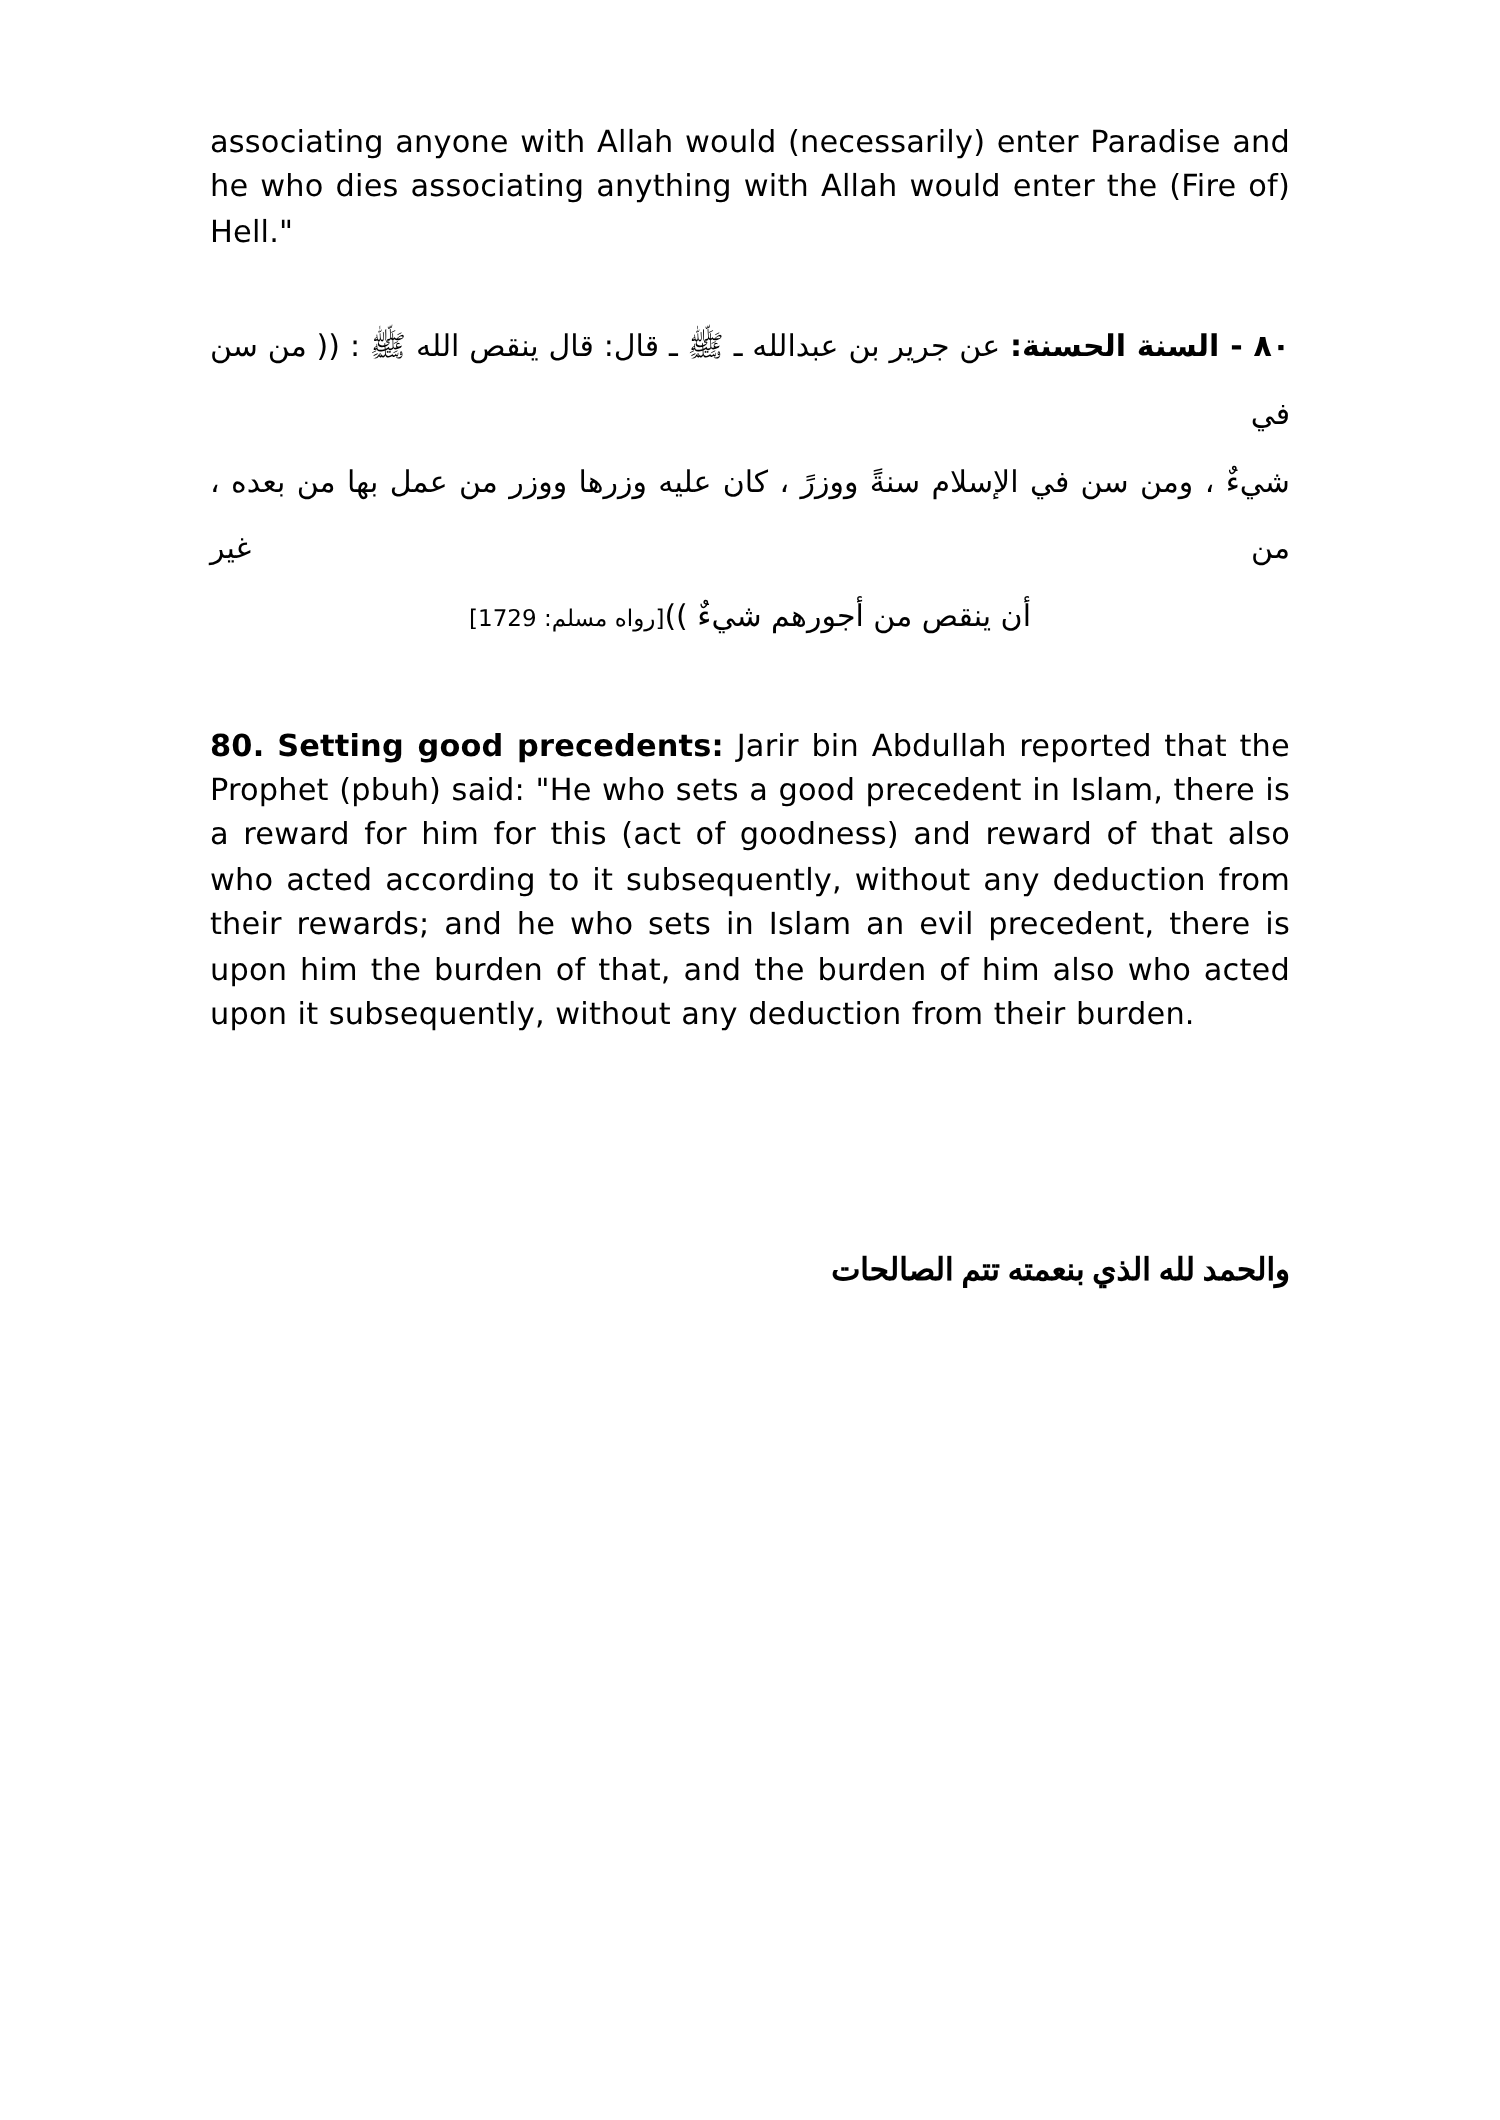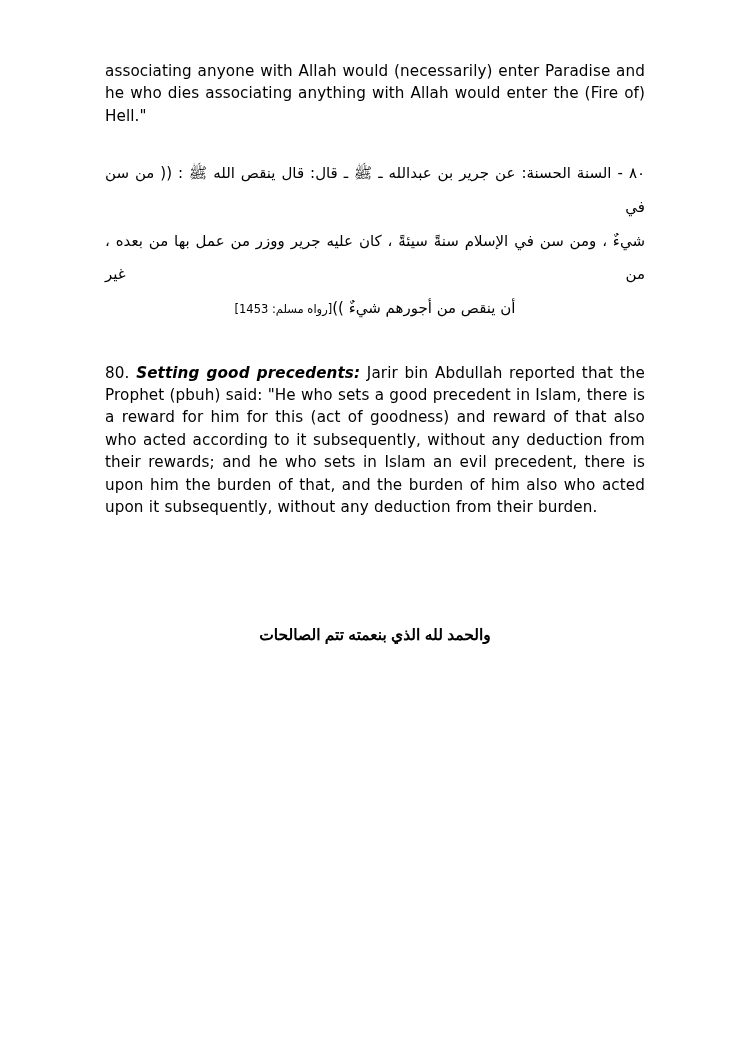--- a/index.html
+++ b/index.html
@@ -40,25 +40,24 @@
     font-size: 15.2px;
     line-height: 1.47;
     text-align: justify;
     text-align-last: left;
     color: #000000;
     margin: 0;
     letter-spacing: 0.1px;
     word-spacing: 0.3px;
   }
   .en-para .lead-num {
-    font-weight: normal;
+    font-weight: bold;
   }
   .en-para .lead-title {
     font-weight: bold;
-    font-style: italic;
   }
 
   
   .ar-block {
     direction: rtl;
     text-align: justify;
     text-align-last: right;
     font-family: "DejaVu Sans", sans-serif;
     font-size: 15px;
     line-height: 2.25;
@@ -72,52 +71,52 @@
   }
   .ar-line.justify {
     text-align: justify;
     text-align-last: justify;
   }
   .ar-line.center {
     text-align: center;
     text-align-last: center;
   }
   .ar-bold {
-    font-weight: normal;
+    font-weight: bold;
   }
   .ar-cite {
     font-size: 11.5px;
     font-weight: normal;
   }
 
   .final-dua {
     direction: rtl;
-    text-align: center;
-    font-family: Liberation Sans, sans-serif;
+    text-align: right;
+    font-family: Liberation Serif, serif;
     font-weight: bold;
     font-size: 15.5px;
     color: #000000;
   }
   .gap-lg { height: 30px; }
   .gap-xl { height: 36px; }
 </style>
 </head>
 <body style="background: rgb(255, 255, 255); color: rgb(0, 0, 0);">
 
 <div class="page">
   <div class="content">
 
     <p class="en-para">associating anyone with Allah would (necessarily) enter Paradise and he who dies associating anything with Allah would enter the (Fire of) Hell."</p>
 
     <div class="gap-lg"></div>
 
     <div class="ar-block">
       <span class="ar-line justify"><span class="ar-bold">٨٠ - السنة الحسنة:</span> <span>عن جرير بن عبدالله ـ ﷺ ـ قال: قال ينقص الله ﷺ : (( من سن في</span></span>
-      <span class="ar-line justify">شيءٌ ، ومن سن في الإسلام سنةً سيئةً ، كان عليه جرير ووزر من عمل بها من بعده ، من غير</span>
-      <span class="ar-line center"><span>أن ينقص من أجورهم شيءٌ ))</span><span class="ar-cite">[رواه مسلم: 1453]</span></span>
+      <span class="ar-line justify">شيءٌ ، ومن سن في الإسلام سنةً ووزرً ، كان عليه وزرها ووزر من عمل بها من بعده ، من غير</span>
+      <span class="ar-line center"><span>أن ينقص من أجورهم شيءٌ ))</span><span class="ar-cite">[رواه مسلم: 1729]</span></span>
     </div>
 
     <div class="gap-xl"></div>
 
     <p class="en-para"><span class="lead-num">80.</span> <span class="lead-title">Setting good precedents:</span> <span>Jarir bin Abdullah reported that the Prophet (pbuh) said: "He who sets a good precedent in Islam, there is a reward for him for this (act of goodness) and reward of that also who acted according to it subsequently, without any deduction from their rewards; and he who sets in Islam an evil precedent, there is upon him the burden of that, and the burden of him also who acted upon it subsequently, without any deduction from their burden.</span></p>
 
     <div class="gap-xl"></div>
 
     <div class="ar-block">
     </div>

